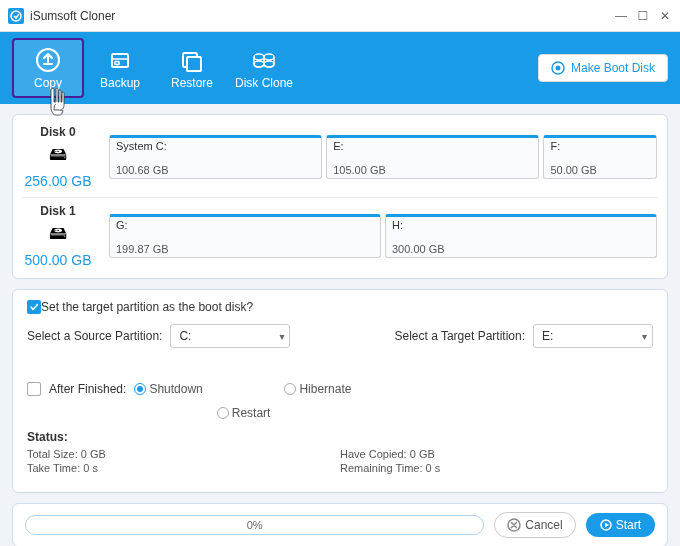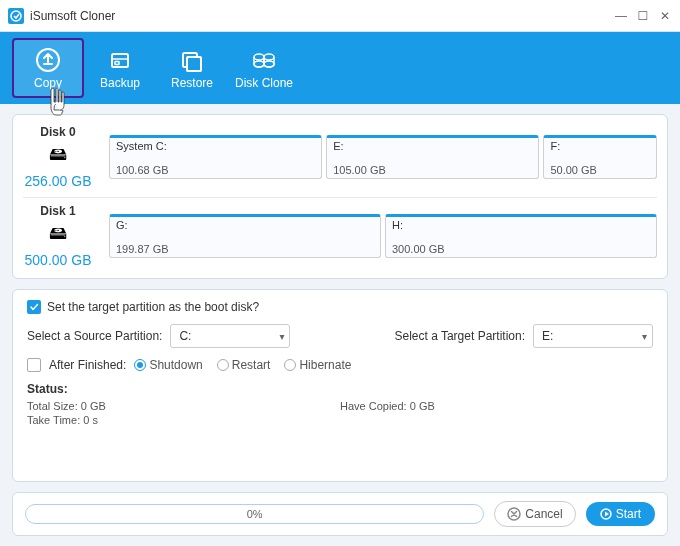--- a/index.html
+++ b/index.html
@@ -134,21 +134,20 @@
     .options-panel {
       background: white;
       border: 1px solid #d0dce8;
       border-radius: 6px;
       padding: 10px 14px;
       flex: 1;
     }
     .boot-check-row {
       display: flex;
       align-items: center;
-      gap: 6px;
       margin-bottom: 10px;
     }
     .checkbox-blue {
       width: 14px; height: 14px;
       background: #1a9be8;
       border-radius: 2px;
       display: flex; align-items: center; justify-content: center;
       flex-shrink: 0;
     }
     .checkbox-blue svg { width: 10px; height: 10px; }
@@ -365,20 +364,27 @@
         <ellipse cx="19" cy="11" rx="5" ry="3" stroke="white" stroke-width="1.5"></ellipse>
         <path d="M14 11 L14 18 Q14 21 19 21 Q24 21 24 18 L24 11" stroke="white" stroke-width="1.5"></path>
         <ellipse cx="19" cy="18" rx="5" ry="3" stroke="white" stroke-width="1.5"></ellipse>
       </svg>
     </div>
     <span class="tb-label">Disk Clone</span>
   </div>
 
   <div class="toolbar-spacer"></div>
 
+  <button class="make-boot-btn">
+    <svg width="14" height="14" viewBox="0 0 14 14" fill="none">
+      <circle cx="7" cy="7" r="6" stroke="#1a9be8" stroke-width="1.5"></circle>
+      <circle cx="7" cy="7" r="2.5" fill="#1a9be8"></circle>
+    </svg>
+    <span>Make Boot Disk</span>
+  </button>
 
   <svg class="cursor-hand" viewBox="0 0 22 28" fill="none" xmlns="http://www.w3.org/2000/svg">
     <path d="M6 1 C6 0.4 6.4 0 7 0 C7.6 0 8 0.4 8 1 L8 14 L9.5 12.5 C10 12 10.8 12 11.3 12.5 C11.8 13 11.8 13.8 11.3 14.3 L8.5 17.5 C8.5 17.5 8 20 8 22 L16 22 C16.6 22 17 22.4 17 23 C17 23.6 16.6 24 16 24 L16 25 C16 26.1 15.1 27 14 27 L10 27 C8.3 27 6.9 25.9 6.3 24.5 L5 21 L5 1 Z" fill="white" stroke="#333" stroke-width="0.8"></path>
     <path d="M8 14 L10 14 L10 1 C10 0.4 10.4 0 11 0 C11.6 0 12 0.4 12 1 L12 14 L13 14 L13 3 C13 2.4 13.4 2 14 2 C14.6 2 15 2.4 15 3 L15 14 L16 14 L16 5 C16 4.4 16.4 4 17 4 C17.6 4 18 4.4 18 5 L18 17 C18 17 18 22 14 22" fill="white" stroke="#333" stroke-width="0.8"></path>
   </svg>
 </div>
 
 <div class="main-content">
 
   <div class="disk-panel">
@@ -456,36 +462,37 @@
     </div>
 
     <div class="after-row">
       <div class="checkbox-empty"></div>
       <span class="select-label">After Finished:</span>
 
       <div class="radio-option">
         <div class="radio-dot selected"></div>
         <span class="radio-label">Shutdown</span>
       </div>
-      <div class="radio-option" style="margin-left:6px;">
+      <div class="radio-option" style="margin-left:6px;margin-top:48px;">
         <div class="radio-dot"></div>
         <span class="radio-label">Restart</span>
       </div>
       <div class="radio-option" style="margin-left:6px;">
         <div class="radio-dot"></div>
         <span class="radio-label">Hibernate</span>
       </div>
     </div>
 
     <div class="status-section">
       <div class="status-title">Status:</div>
       <div class="status-grid">
         <span class="status-item">Total Size: 0 GB</span>
         <span class="status-item">Have Copied: 0 GB</span>
         <span class="status-item">Take Time: 0 s</span>
+        <span class="status-item">Remaining Time: 0 s</span>
       </div>
     </div>
   </div>
 
   <div class="progress-row">
     <div class="progress-bar-container">
       <div class="progress-bar-fill" style="width: 0%;"></div>
       <span class="progress-bar-text">0%</span>
     </div>
 

